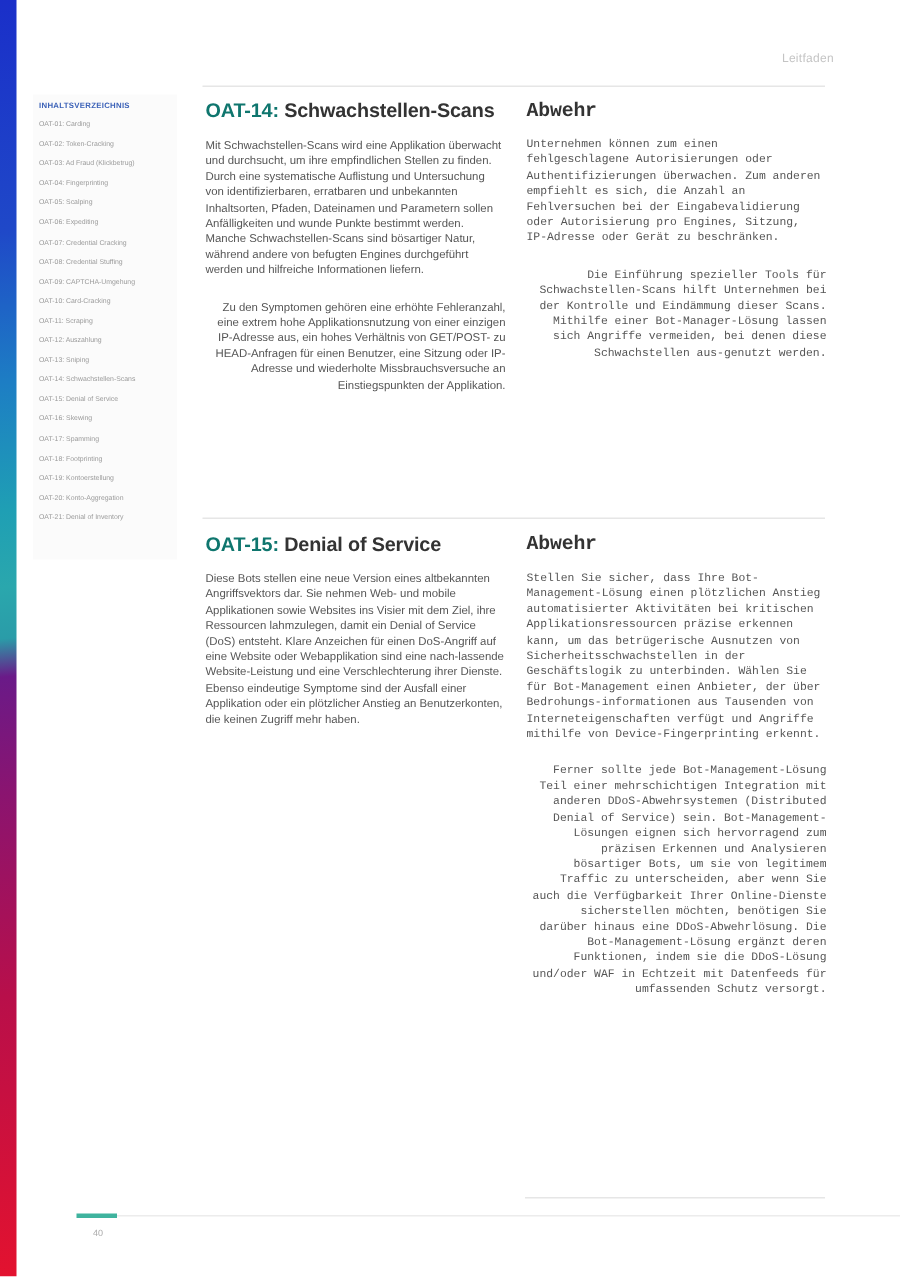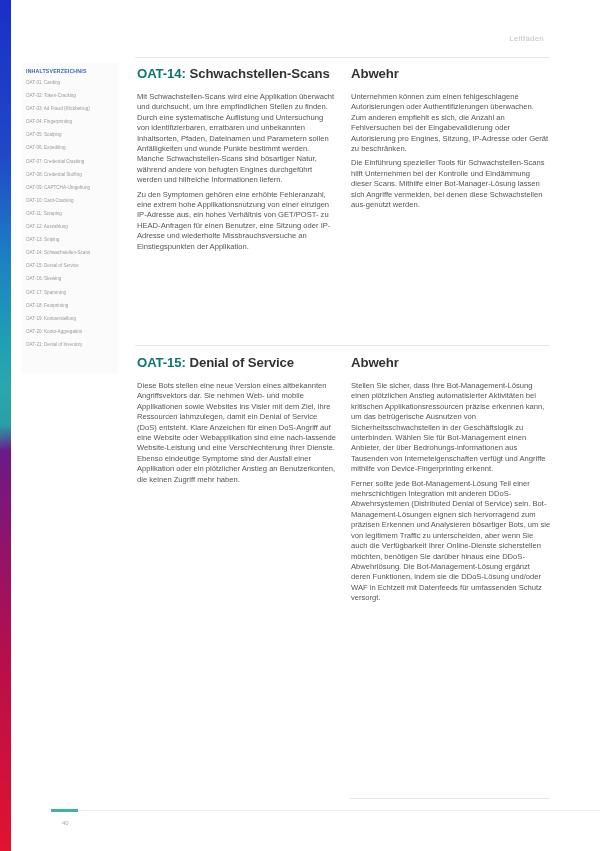--- a/index.html
+++ b/index.html
@@ -5,52 +5,52 @@
     * { margin: 0; padding: 0; box-sizing: border-box; }
     html, body { width: 600px; height: 851px; background: #ffffff; overflow: hidden; }
     body { position: relative; font-family: "Liberation Sans", sans-serif; color: #4a4a4a; }
 
     .edge-bar {
       position: absolute; left: 0; top: 0; width: 11px; height: 851px;
       background: linear-gradient(175deg, #1a2fc9 0%, #1f48c8 18%, #1d7ec4 30%, #1f9fb4 40%, #2aa7ad 46%, #2a9ca8 50%, #6a1a88 53%, #8a1470 62%, #b80f4a 78%, #e3122f 100%);
     }
 
     .header-label {
-      position: absolute; right: 56px; top: 34px;
+      position: absolute; right: 44px; top: 34px;
       font-size: 8px; color: #c4c4c4; letter-spacing: 0.2px;
     }
     .header-rule {
       position: absolute; left: 135px; right: 50px; top: 57px; height: 1px; background: #e6e6e6;
     }
 
     .toc {
       position: absolute; left: 22px; top: 63px; width: 96px; height: 310px;
       background: #fbfbfb; padding: 5px 4px;
     }
     .toc-title {
       font-size: 5.2px; font-weight: bold; color: #3d63b8; letter-spacing: 0.2px; margin-bottom: 2px;
       text-transform: uppercase;
     }
     .toc-item { font-size: 4.6px; color: #9a9a9a; line-height: 13.1px; white-space: nowrap; }
 
     .section-rule { position: absolute; left: 135px; right: 50px; height: 1px; background: #e6e6e6; }
 
     .col { position: absolute; width: 200px; }
     .col-left { left: 137px; }
-    .col-right { left: 351px; }
+    .col-right { left: 351px; font-family: Liberation Mono, monospace; }
 
     .sec-title {
       font-size: 13.2px; font-weight: bold; color: #333; white-space: nowrap; letter-spacing: -0.1px;
     }
     .sec-title .code { color: #0f766e; font-weight: bold; }
 
     .para {
       font-size: 7.6px; line-height: 10.4px; color: #555; margin-top: 11px;
     }
-    .para + .para { margin-top: 4px; }
+    .para + .para { margin-top: 14px; text-align: right; }
 
     .footer-accent {
       position: absolute; left: 51px; top: 809px; width: 27px; height: 3px; background: #3fb39e;
     }
     .footer-rule {
       position: absolute; left: 78px; right: 0; top: 810px; height: 1px; background: #ececec;
     }
     .page-number {
       position: absolute; left: 62px; top: 820px; font-size: 6px; color: #aaaaaa;
     }

